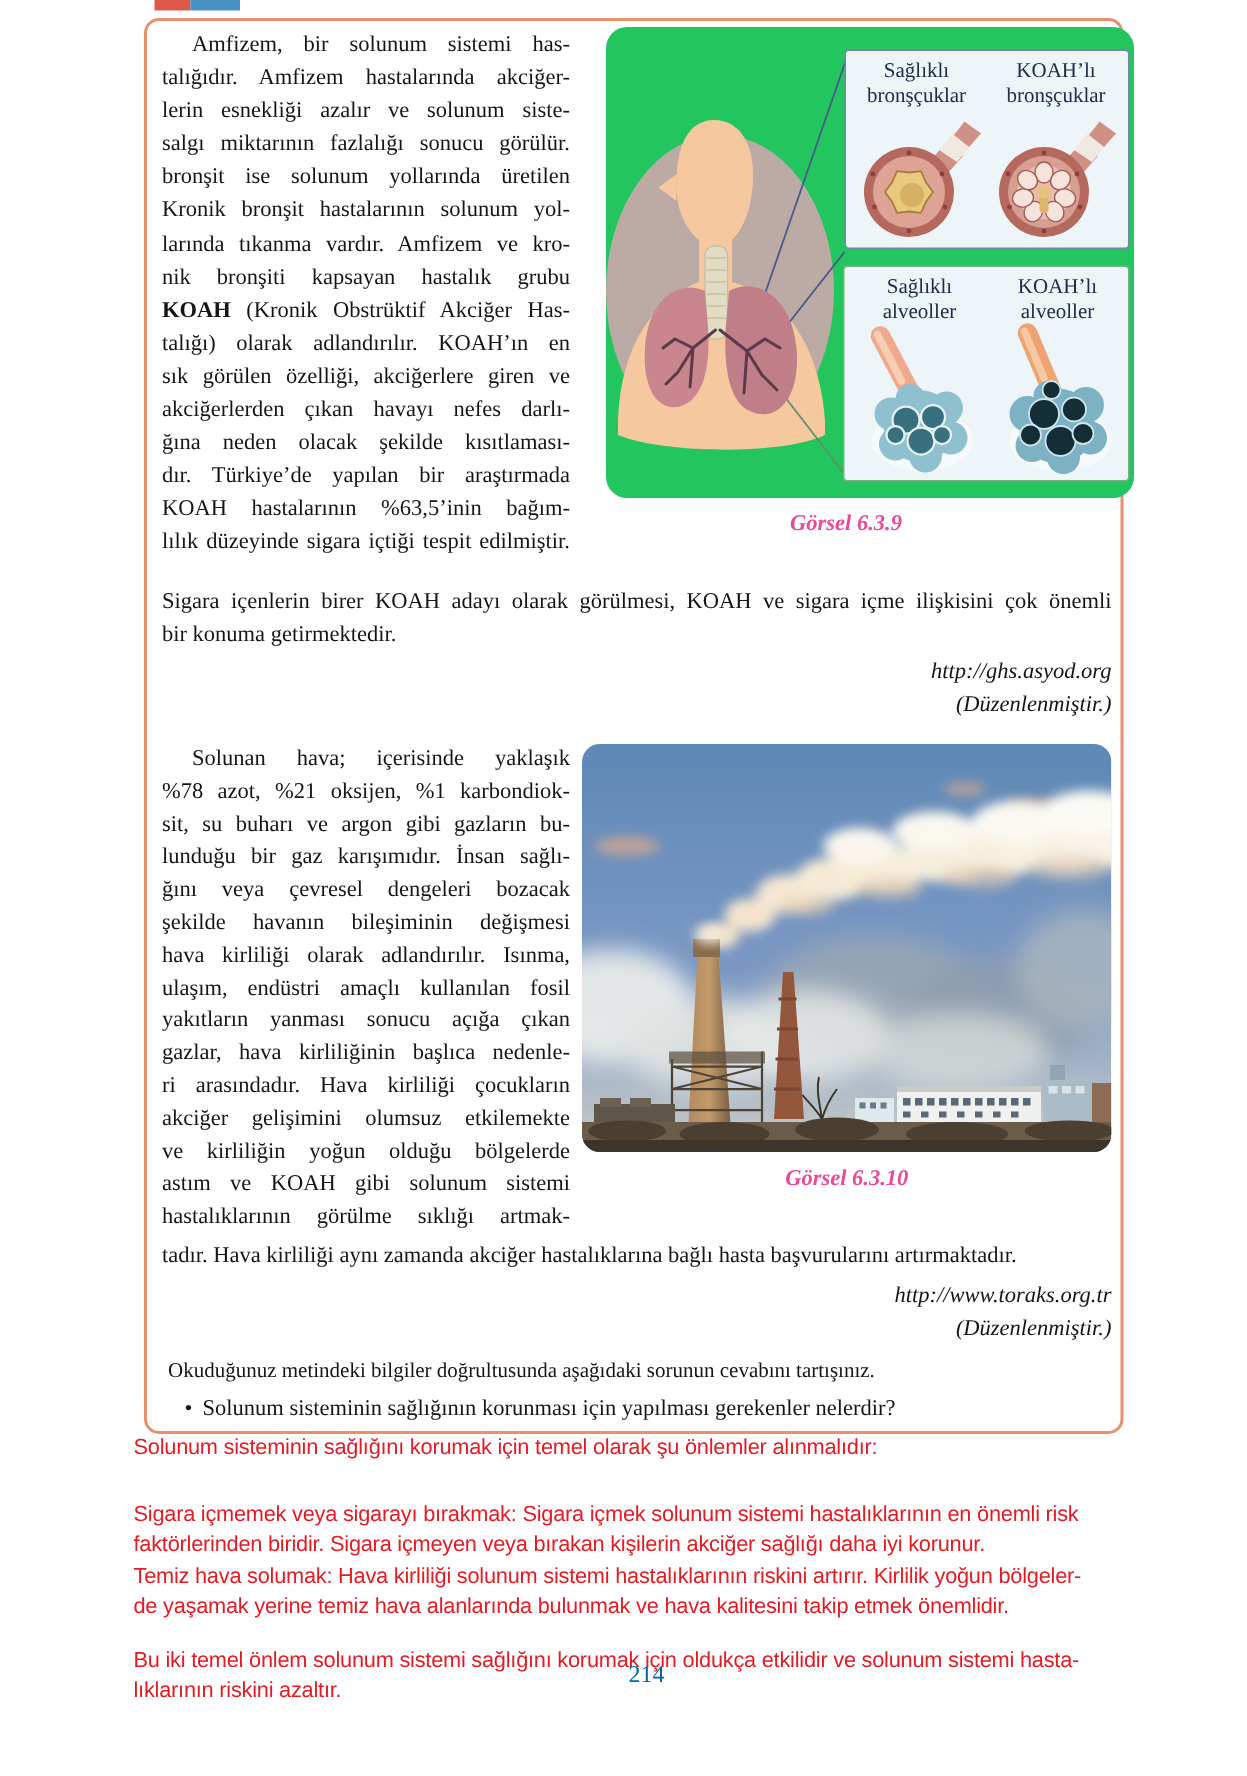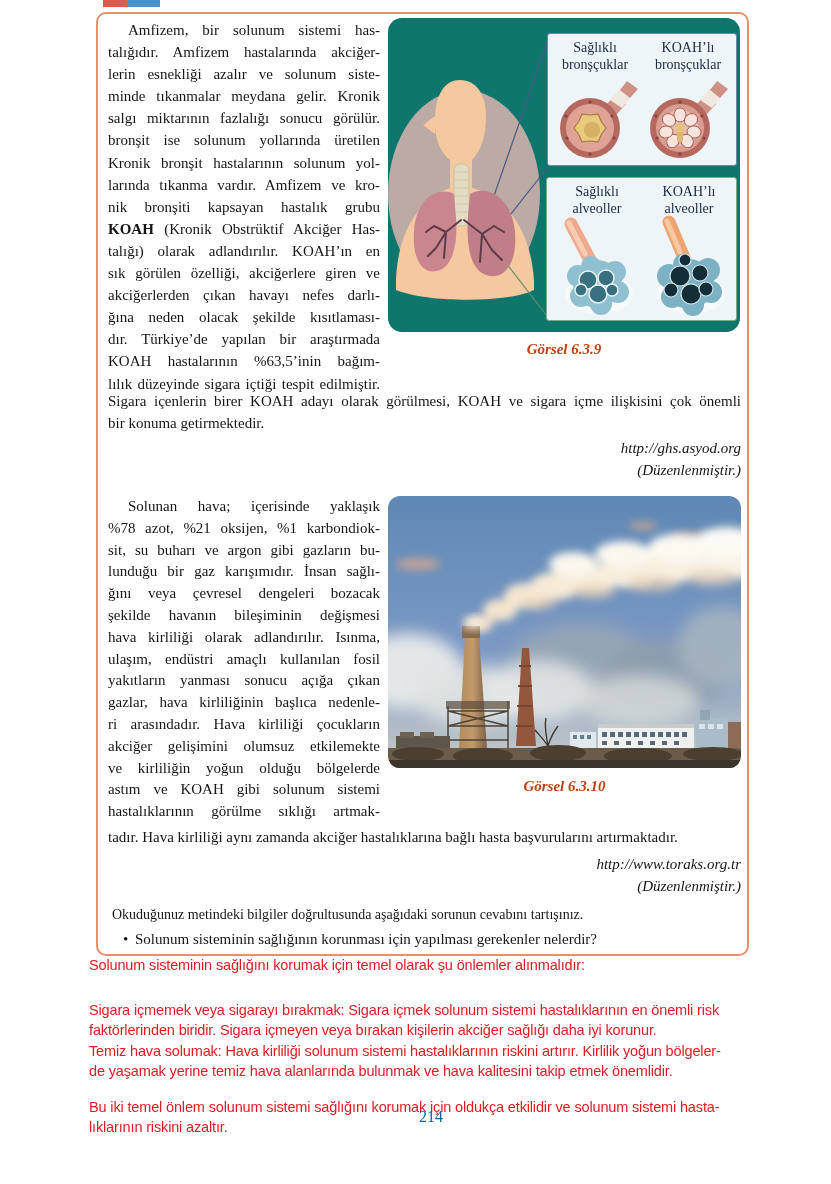--- a/index.html
+++ b/index.html
@@ -15,30 +15,30 @@
   .jline{white-space:nowrap;text-align:justify;text-align-last:justify;}
   .ind{text-indent:20px;}
   .bold{font-weight:bold;}
   .fullw{position:absolute;left:108px;width:633px;font-size:15px;line-height:22px;}
   .src{position:absolute;left:108px;width:633px;text-align:right;font-style:italic;
        font-size:15px;line-height:21.5px;}
   .intro{position:absolute;left:112px;width:624px;font-size:14px;}
   .bullet-line{position:absolute;left:123px;width:617px;font-size:15px;}
   .bullet-dot{display:inline-block;width:12px;}
   
-  .fig1{position:absolute;left:388px;top:18px;width:352px;height:314px;
-        background:#0f766e;border-radius:14px;}
+  .fig1{position:absolute;left:404px;top:18px;width:352px;height:314px;
+        background:#22c55e;border-radius:14px;}
   .fig1 svg.art{position:absolute;left:0;top:0;}
   .inset{position:absolute;background:#eef5f8;border-radius:3px;}
   .inset1{left:159px;top:15px;width:188px;height:131px;border:1.5px solid #7286ab;}
   .inset2{left:158px;top:159px;width:189px;height:142px;border:1.5px solid #79ad82;}
   .inset-label{position:absolute;top:5px;font-size:14px;line-height:17px;text-align:center;
        white-space:pre-line;color:#202c49;}
   .caption{position:absolute;text-align:center;font-style:italic;font-weight:bold;
-       font-size:15px;color:#c2410c;}
+       font-size:15px;color:#ec4899;}
   .cap1{left:388px;top:341px;width:352px;}
   .cap2{left:388px;top:778px;width:353px;}
   
   .fig2{position:absolute;left:388px;top:496px;width:353px;height:272px;border-radius:12px;
         overflow:hidden;}
   
   .answer{position:absolute;left:89px;top:955px;width:662px;color:#e31b22;
         font-family:"Liberation Sans","DejaVu Sans",sans-serif;font-size:14.5px;
         line-height:20.5px;letter-spacing:-0.15px;}
   .answer div{white-space:nowrap;}
@@ -54,21 +54,20 @@
 
   <div class="tab tab-red"></div>
   <div class="tab tab-blue"></div>
 
   <div class="content-box"></div>
 
   <div class="col" style="left:108px;top:19px;width:272px;">
     <div class="jline ind">Amfizem, bir solunum sistemi has-</div>
     <div class="jline">talığıdır. Amfizem hastalarında akciğer-</div>
     <div class="jline">lerin esnekliği azalır ve solunum siste-</div>
-    <div class="jline">minde tıkanmalar meydana gelir. Kronik</div>
     <div class="jline">salgı miktarının fazlalığı sonucu görülür.</div>
     <div class="jline">bronşit ise solunum yollarında üretilen</div>
     <div class="jline">Kronik bronşit hastalarının solunum yol-</div>
     <div class="jline">larında tıkanma vardır. Amfizem ve kro-</div>
     <div class="jline">nik bronşiti kapsayan hastalık grubu</div>
     <div class="jline"><span class="bold">KOAH</span><span> (Kronik Obstrüktif Akciğer Has-</span></div>
     <div class="jline">talığı) olarak adlandırılır. KOAH’ın en</div>
     <div class="jline">sık görülen özelliği, akciğerlere giren ve</div>
     <div class="jline">akciğerlerden çıkan havayı nefes darlı-</div>
     <div class="jline">ğına neden olacak şekilde kısıtlaması-</div>

